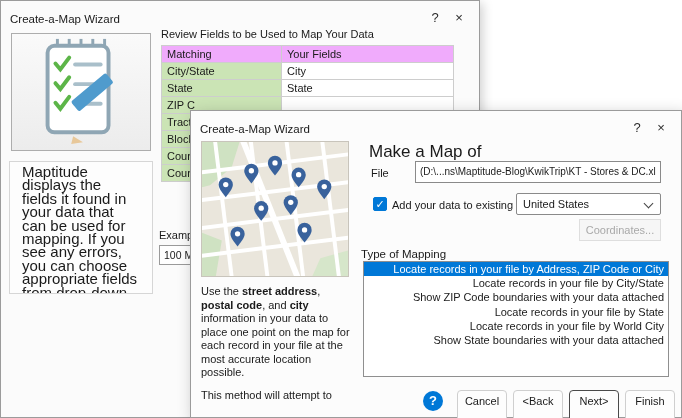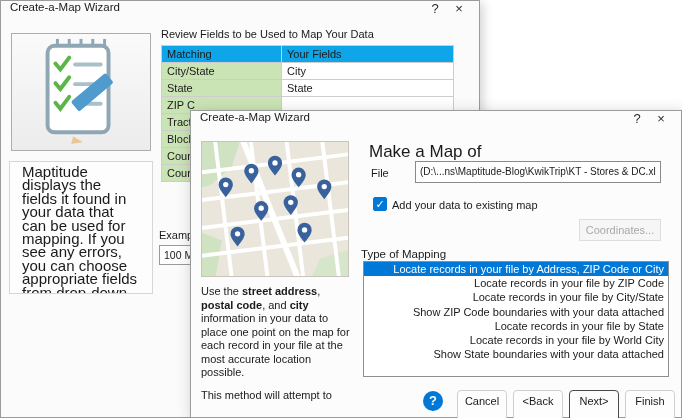--- a/index.html
+++ b/index.html
@@ -6,33 +6,33 @@
   html,body { width:682px; height:418px; }
   body {
     position:relative; overflow:hidden; background:#ffffff;
     font-family:"Liberation Sans", sans-serif; color:#1a1a1a;
     -webkit-font-smoothing:antialiased;
   }
   .dialog { position:absolute; background:#fbfbfb; border:1px solid #9b9b9b; }
   #bg-dialog { left:0; top:0; width:480px; height:418px; box-shadow:3px 3px 10px rgba(0,0,0,.18); }
   #fg-dialog { left:190px; top:110px; width:492px; height:308px; background:#fcfcfc; box-shadow:5px 6px 16px rgba(0,0,0,.30); }
 
-  .titlebar { display:flex; align-items:flex-start; height:24px; padding:0 8px 0 9px; font-size:11.5px; }
+  .titlebar { display:flex; align-items:flex-end; height:24px; padding:0 8px 0 9px; font-size:11.5px; }
   .titlebar .title { flex:1; white-space:nowrap; overflow:hidden; }
   .tb-btn { width:24px; text-align:center; font-size:13px; color:#2b2b2b; cursor:default; }
 
   
   .illustration { position:absolute; left:10px; top:32px; width:140px; height:118px;
     border:1px solid #adadad; background:linear-gradient(#fafafa,#ececec); }
   .illustration svg { width:100%; height:100%; display:block; }
   .review-heading { position:absolute; left:160px; top:27px; font-size:11px; white-space:nowrap; }
   .fields-table { position:absolute; left:160px; top:44px; border-collapse:collapse; font-size:11px; background:#ffffff; table-layout:fixed; }
   .fields-table th, .fields-table td { border:1px solid #cdcdcd; height:17px; padding:0 5px;
     font-weight:normal; text-align:left; white-space:nowrap; overflow:hidden; }
-  .fields-table th { background:#0ea5e9; }
+  .fields-table th { background:#f0abfc; }
   .col-match { width:120px; }
   .col-your { width:172px; }
   td.match { background:var(--green, #cbe4b5); }
   td.match.sel { background:var(--accent, #0078d7); color:#ffffff; }
   .info-box { position:absolute; left:8px; top:160px; width:144px; height:133px;
     border:1px solid #d6d6d6; background:#fdfdfd; padding:3px 12px; font-size:15px; line-height:13.4px; overflow:hidden; }
   .example-label { position:absolute; left:158px; top:228px; font-size:11px; white-space:nowrap; }
   .example-input { position:absolute; left:158px; top:244px; width:90px; height:20px;
     border:1px solid #9a9a9a; background:#ffffff; font-size:10.5px; line-height:18px; padding:0 4px;
     white-space:nowrap; overflow:hidden; }
@@ -205,26 +205,29 @@
     <div><span>Use the </span><b>street address</b><span>, </span><b>postal code</b><span>, and </span><b>city</b><span> information in your data to place one point on the map for each record in your file at the most accurate location possible.</span></div>
     <div class="method-more">This method will attempt to</div>
   </div>
 
   <div class="make-map-label">Make a Map of</div>
   <div class="file-label">File</div>
   <div class="file-input">(D:\...ns\Maptitude-Blog\KwikTrip\KT - Stores &amp; DC.xl</div>
 
   <div class="checkbox">✓</div>
   <div class="add-label">Add your data to existing map</div>
+  <div class="combo">
+    <span class="combo-text">United States</span>
+    <span class="chev"></span>
+  </div>
   <div class="coord-btn">Coordinates...</div>
 
   <div class="type-heading">Type of Mapping</div>
   <div class="type-list">
     <div class="item sel">Locate records in your file by Address, ZIP Code or City</div>
-    <div class="item">Locate records in your file by ZIP Code</div>
     <div class="item">Locate records in your file by City/State</div>
     <div class="item">Show ZIP Code boundaries with your data attached</div>
     <div class="item">Locate records in your file by State</div>
     <div class="item">Locate records in your file by World City</div>
     <div class="item">Show State boundaries with your data attached</div>
   </div>
 
   <div class="help-circle">?</div>
   <div class="btn" id="btn-cancel">Cancel</div>
   <div class="btn" id="btn-back">&lt;Back</div>

